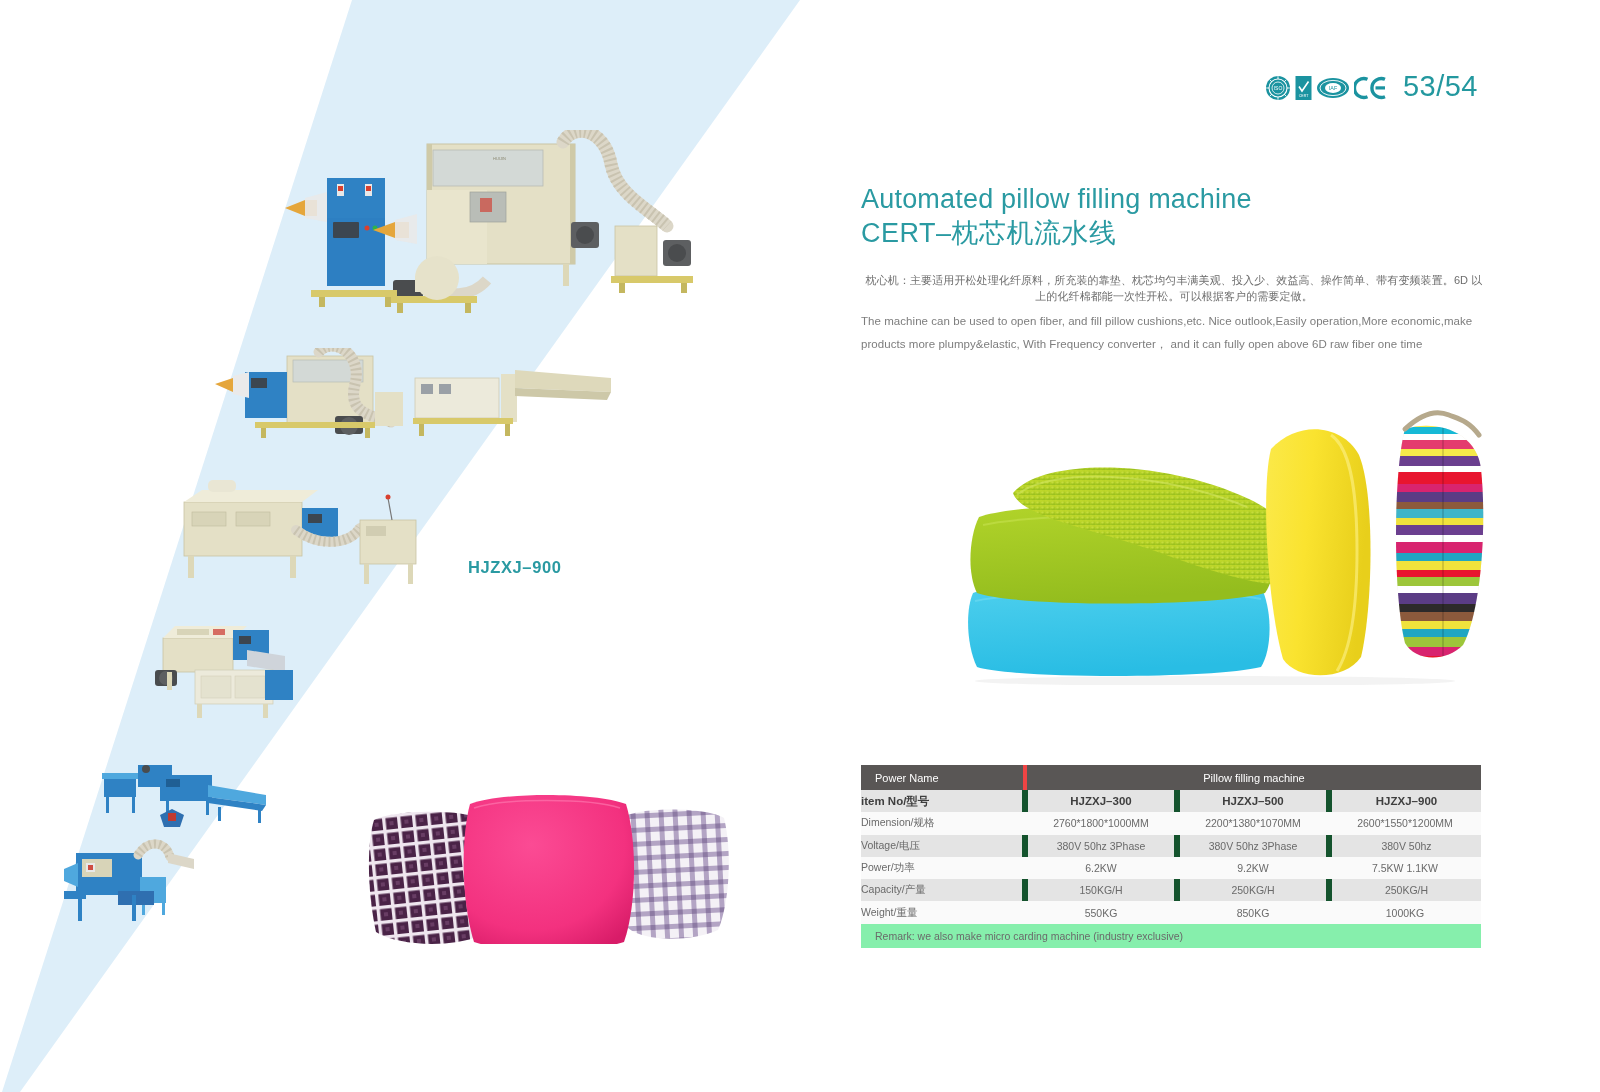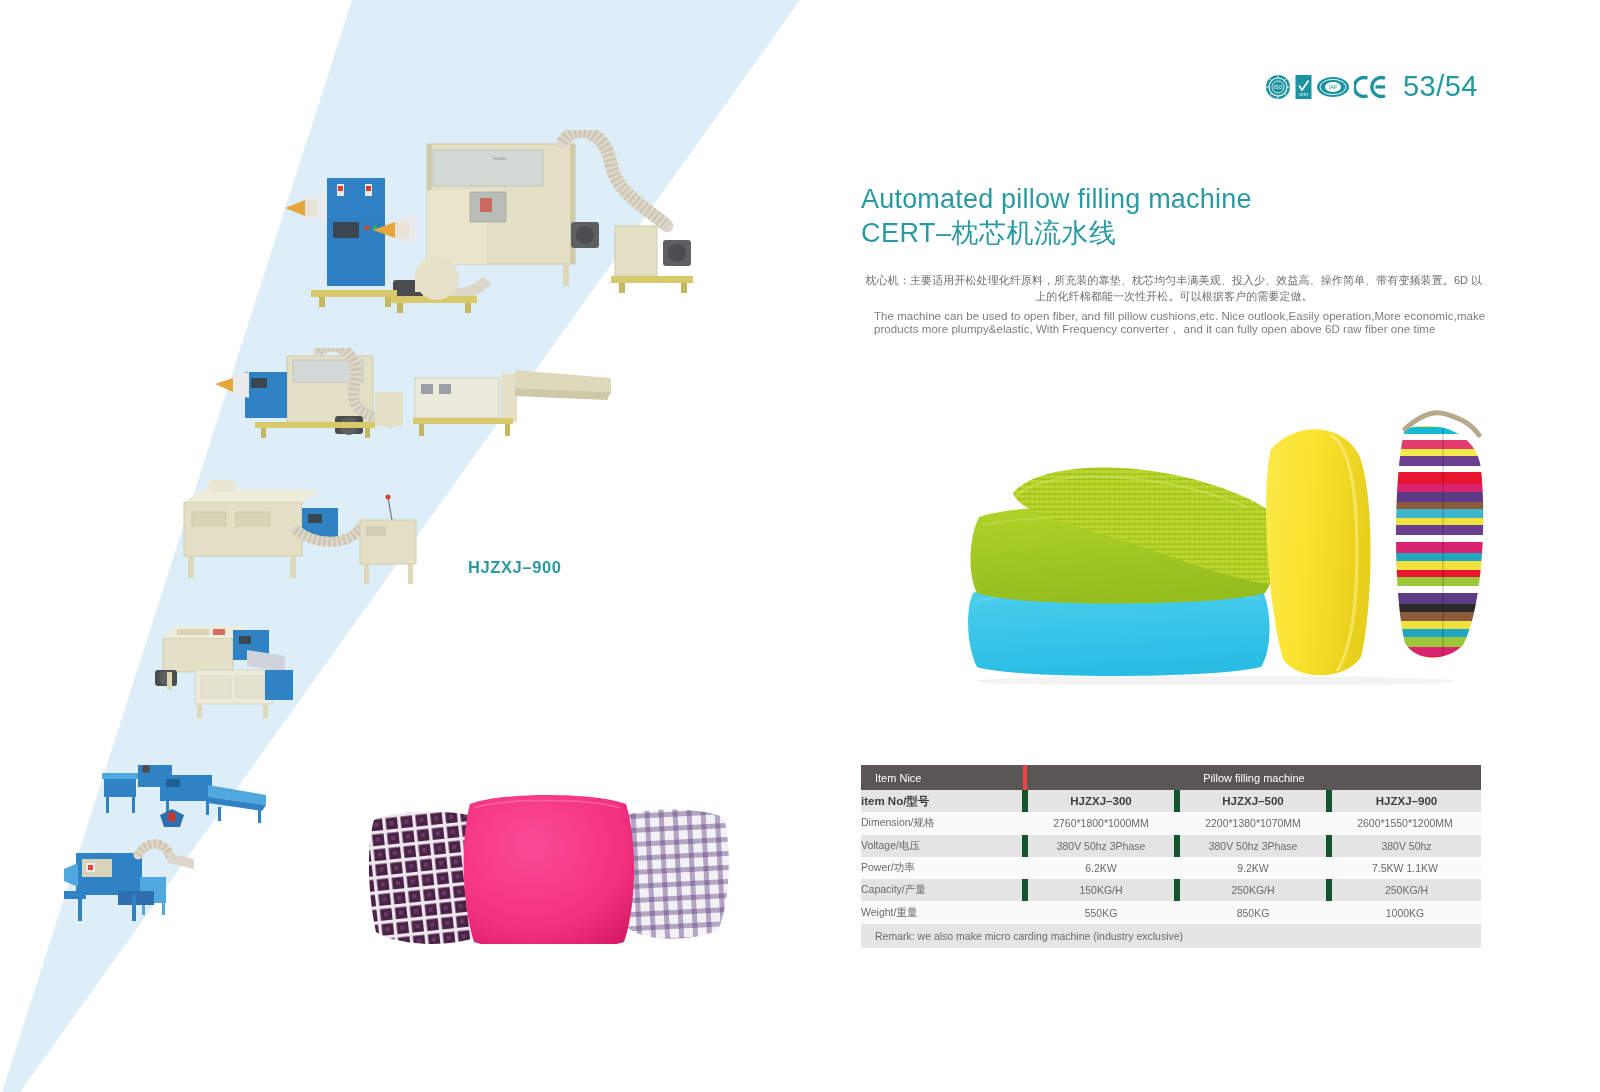--- a/index.html
+++ b/index.html
@@ -23,21 +23,21 @@
     width: 860px; height: 1092px;
     z-index: 0;
   }
 
   
   #header-badges {
     position: absolute;
     right: 122px;
     top: 72px;
     display: flex;
-    align-items: center;
+    align-items: flex-end;
     gap: 4px;
     z-index: 6;
   }
   .cert-badge { display: block; }
   #page-number {
     font-size: 29px;
     color: #23989f;
     letter-spacing: 0.5px;
     margin-left: 12px;
     line-height: 1;
@@ -75,24 +75,24 @@
     left: 1px; top: 261px;
     width: 626px;
     font-size: 11px;
     line-height: 16px;
     color: #6d6d6d;
     letter-spacing: 0.1px;
     text-align: center;
   }
   #desc-en {
     position: absolute;
-    left: 14px; top: 298px;
+    left: 1px; top: 298px;
     width: 614px;
     font-size: 11.5px;
-    line-height: 13px;
+    line-height: 23px;
     color: #7d7d7d;
     letter-spacing: 0.05px;
   }
 
   
   #pillow-photo {
     position: absolute;
     left: 105px;
     top: 395px;
     width: 525px;
@@ -137,21 +137,21 @@
     text-align: center;
     border-left: 4px solid #ef4444;
   }
   #spec-table tr.shade td { background: #e4e4e4; }
   #spec-table tr.plain td { background: #fafafa; margin-top: 24px; }
   #spec-table tr.model td { font-weight: bold; color: #3e3e3e; font-size: 11.5px; }
   #spec-table td.cell-sep { border-left: 6px solid #14532d; }
   #spec-table tr.remark td {
     text-align: left;
     padding-left: 14px;
-    background: #e5e5e5;
+    background: #86efac;
     height: 24px;
     font-size: 10.5px;
     color: #6a6a6a;
   }
 
   
   .machine-img { position: absolute; }
 
   #label-hjzxj900 {
     position: absolute;
@@ -501,21 +501,21 @@
       <line x1="478" y1="20" x2="478" y2="275" stroke="#00000022" stroke-width="2"></line>
     </g>
     <path d="M440 34 C 455 20, 470 14, 484 20 C 494 24, 504 26, 514 40" fill="none" stroke="#b6a98c" stroke-width="5" stroke-linecap="round"></path>
 
     <ellipse cx="250" cy="286" rx="240" ry="5" fill="#dddddd" opacity="0.35"></ellipse>
   </svg>
 
   <table id="spec-table">
     <thead>
       <tr>
-        <th class="col-label">Item Nice</th>
+        <th class="col-label">Power Name</th>
         <th class="hdr-merge" colspan="3">Pillow filling machine</th>
       </tr>
     </thead>
     <tbody>
       <tr class="shade model">
         <td class="col-label">item No/型号</td>
         <td class="cell-sep">HJZXJ–300</td>
         <td class="cell-sep">HJZXJ–500</td>
         <td class="cell-sep">HJZXJ–900</td>
       </tr>

